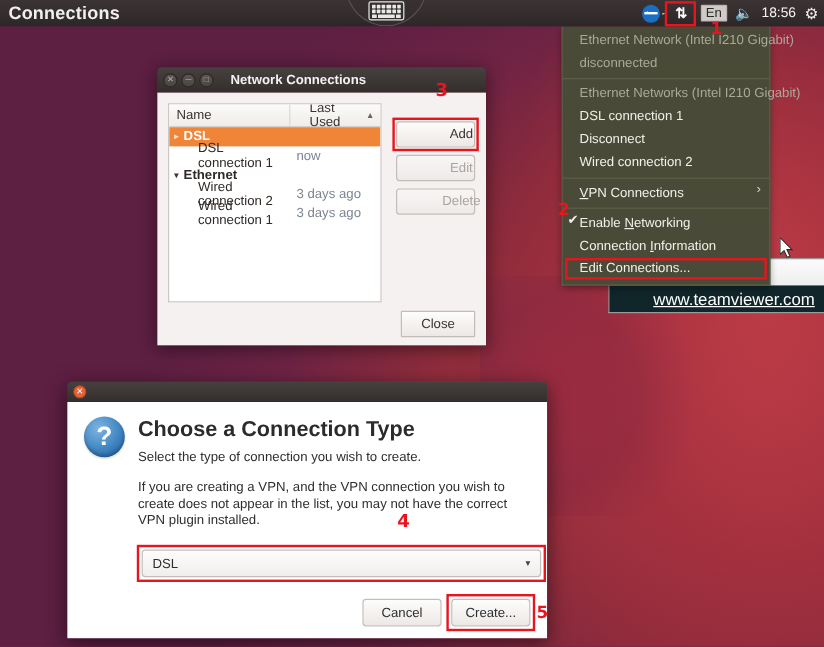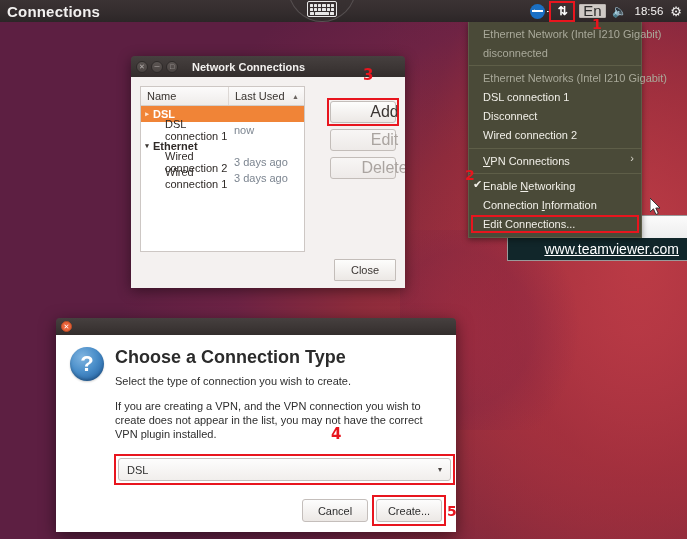--- a/index.html
+++ b/index.html
@@ -125,21 +125,21 @@
     left: -3px; top: -1px;
     width: 26px; height: 21px;
     border: 2px solid #e8151e;
     pointer-events: none;
   }
 
   .lang-box {
     border: 1px solid #b9b4b1;
     background: #cfcac6;
     color: #2b2b2b;
-    font-size: 15px;
+    font-size: 11px;
     padding: 0px 3px;
     border-radius: 1px;
     line-height: 12px;
   }
   .icon-speaker { font-size: 12px; color: #f0eeed; }
   .clock { font-size: 11.5px; color: #f5f3f2; }
   .icon-gear { font-size: 13px; color: #f0eeed; }
 
   
   #nm-menu {
@@ -260,38 +260,38 @@
     font-weight: bold;
     margin-left: 11px;
   }
   #nc-body {
     height: 211px;
     background: #f4f1f0;
     padding: 9px 9px 7px 9px;
     display: flex;
     flex-direction: column;
   }
-  #nc-main { display: flex; gap: 25px; flex: 1; }
+  #nc-main { display: flex; gap: 12px; flex: 1; }
   #nc-list {
     flex: 1;
     background: #ffffff;
     border: 1px solid #cdc7c4;
     overflow: hidden;
   }
   #nc-list-head {
     display: flex;
     background: linear-gradient(to bottom, #fcfbfb 0%, #efecea 100%);
     border-bottom: 1px solid #d3cecb;
     height: 19px;
     align-items: center;
   }
   .nc-col-name { flex: 1; padding-left: 6px; font-size: 11px; color: #38332f; }
   .nc-col-last {
     width: 76px;
-    padding-left: 6px;
+    padding-left: 16px;
     font-size: 11px;
     color: #38332f;
     border-left: 1px solid #ddd8d5;
     display: flex;
     align-items: center;
     justify-content: space-between;
     padding-right: 5px;
     height: 100%;
   }
   .sort-arrow { font-size: 7px; color: #6a6460; }
@@ -317,21 +317,21 @@
     flex-direction: column;
     gap: 6px;
     padding-top: 15px;
     position: relative;
   }
   .gbtn {
     height: 22px;
     border: 1px solid #c3bdb9;
     border-radius: 3px;
     background: linear-gradient(to bottom, #fdfdfc 0%, #ecE8e5 100%);
-    font-size: 16px;
+    font-size: 11px;
     color: #3a3532;
     display: flex; align-items: center; justify-content: center; padding-left: 43px;
   }
   .gbtn.disabled { color: #aaa4a0; background: linear-gradient(to bottom, #f8f6f5 0%, #eeeae8 100%); }
   #add-redbox {
     position: absolute;
     left: -3px; top: 12px;
     width: 72px; height: 28px;
     border: 2px solid #e8151e;
     pointer-events: none;

